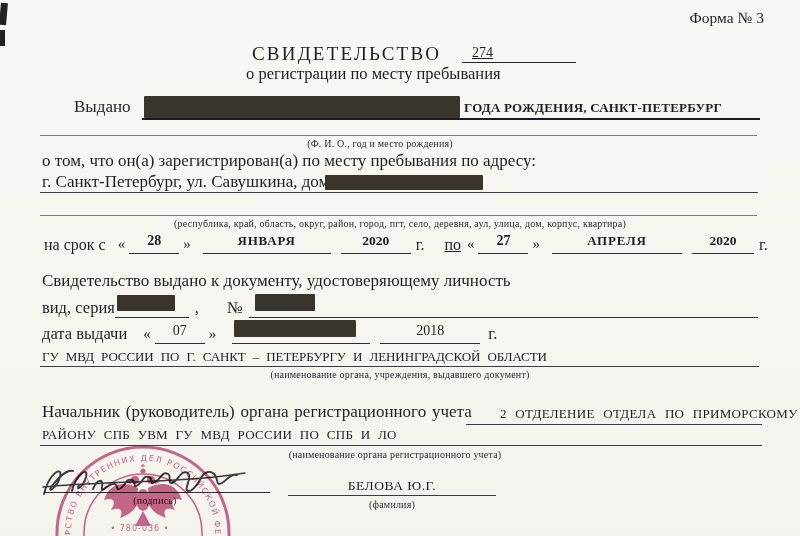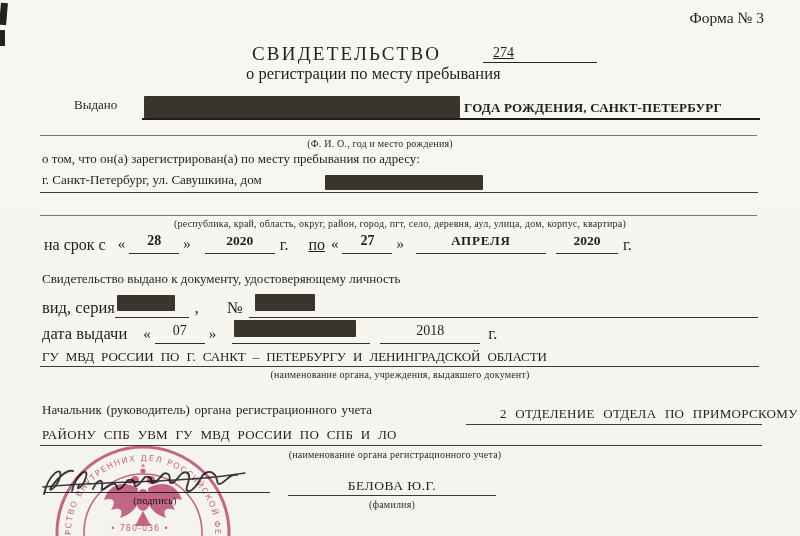--- a/index.html
+++ b/index.html
@@ -8,41 +8,41 @@
     background:linear-gradient(180deg,#f8f7f3 0%,#f6f5f0 60%,#f4f3ee 100%);
     font-family:"Liberation Serif","DejaVu Serif",serif;
     color:#1f1f1f;
   }
   .abs{position:absolute;}
   .hline{position:absolute;height:0;border-top:1.6px solid #3a3a3e;}
   .hline.thick{border-top:2px solid #1c1c20;}
   .hline.thin{border-top:1.2px solid #7a7a78;}
   .caption{position:absolute;font-size:10px;color:#2a2a2a;text-align:center;letter-spacing:.2px;}
   .redaction{position:absolute;background:#39352d;border-radius:1px;}
-  .body-text{font-size:13px;}
+  .body-text{font-size:17px;}
   .caps{font-size:13px;letter-spacing:-.1px;}
   .caps-b{font-size:13px;font-weight:bold;letter-spacing:.2px;}
   .flexrow{position:absolute;display:flex;align-items:flex-end;white-space:nowrap;}
   .ucell{border-bottom:1.6px solid #2d2d32;text-align:center;padding:0 5px 4px 5px;}
   .q{font-size:15px;padding:0 4px 1px 4px;}
   .artifact{position:absolute;background:#23221f;}
   svg text{font-family:"DejaVu Sans","Liberation Sans",sans-serif;}
 </style>
 </head>
 <body>
 
 <div class="sheet">
 
   <div class="artifact" style="left:0;top:3px;width:7px;height:22px;transform:rotate(5deg);"></div>
   <div class="artifact" style="left:0;top:30px;width:5px;height:16px;"></div>
 
   <div class="abs" style="top:9px;right:36px;font-size:15.5px;">Форма № 3</div>
 
   <div class="abs" style="top:43px;left:252px;font-size:19px;letter-spacing:2.2px;">СВИДЕТЕЛЬСТВО</div>
-  <div class="abs" style="top:45px;left:483px;width:104px;border-bottom:1.8px solid #232328;font-size:14px;padding:0 0 1px 10px;text-decoration:underline;">274</div>
+  <div class="abs" style="top:45px;left:462px;width:104px;border-bottom:1.8px solid #232328;font-size:14px;padding:0 0 1px 10px;text-decoration:underline;">274</div>
   <div class="abs" style="top:64px;left:246px;font-size:16.5px;">о регистрации по месту пребывания</div>
 
   <div class="abs body-text" style="top:97px;left:74px;">Выдано</div>
   <div class="redaction" style="left:144px;top:96px;width:316px;height:22px;"></div>
   <div class="abs caps-b" style="top:100px;left:464px;">ГОДА РОЖДЕНИЯ, САНКТ-ПЕТЕРБУРГ</div>
   <div class="hline thick" style="left:142px;top:118px;width:618px;"></div>
 
   <div class="hline thin" style="left:40px;top:135px;width:717px;"></div>
   <div class="caption" style="left:100px;top:138px;width:560px;">(Ф. И. О., год и место рождения)</div>
 
@@ -53,20 +53,21 @@
   <div class="hline" style="left:40px;top:192px;width:718px;"></div>
 
   <div class="hline thin" style="left:40px;top:215px;width:717px;"></div>
   <div class="caption" style="left:120px;top:218px;width:560px;">(республика, край, область, округ, район, город, пгт, село, деревня, аул, улица, дом, корпус, квартира)</div>
 
   <div class="flexrow" style="top:233px;left:44px;height:21px;font-size:16px;">
     <span>на срок с</span>
     <span class="q" style="margin-left:8px;">«</span>
     <span class="ucell" style="width:40px;font-size:14px;font-weight:bold;">28</span>
     <span class="q">»</span>
+    <span class="ucell caps-b" style="width:118px;margin-left:8px;letter-spacing:.8px;">ЯНВАРЯ</span>
     <span class="ucell" style="width:60px;margin-left:10px;font-size:13.5px;font-weight:bold;">2020</span>
     <span style="margin-left:5px;">г.</span>
     <span style="margin-left:20px;text-decoration:underline;">по</span>
     <span class="q" style="margin-left:2px;">«</span>
     <span class="ucell" style="width:40px;font-size:14px;font-weight:bold;">27</span>
     <span class="q">»</span>
     <span class="ucell caps-b" style="width:120px;margin-left:8px;letter-spacing:.8px;">АПРЕЛЯ</span>
     <span class="ucell" style="width:52px;margin-left:10px;font-size:13.5px;font-weight:bold;">2020</span>
     <span style="margin-left:5px;">г.</span>
   </div>

